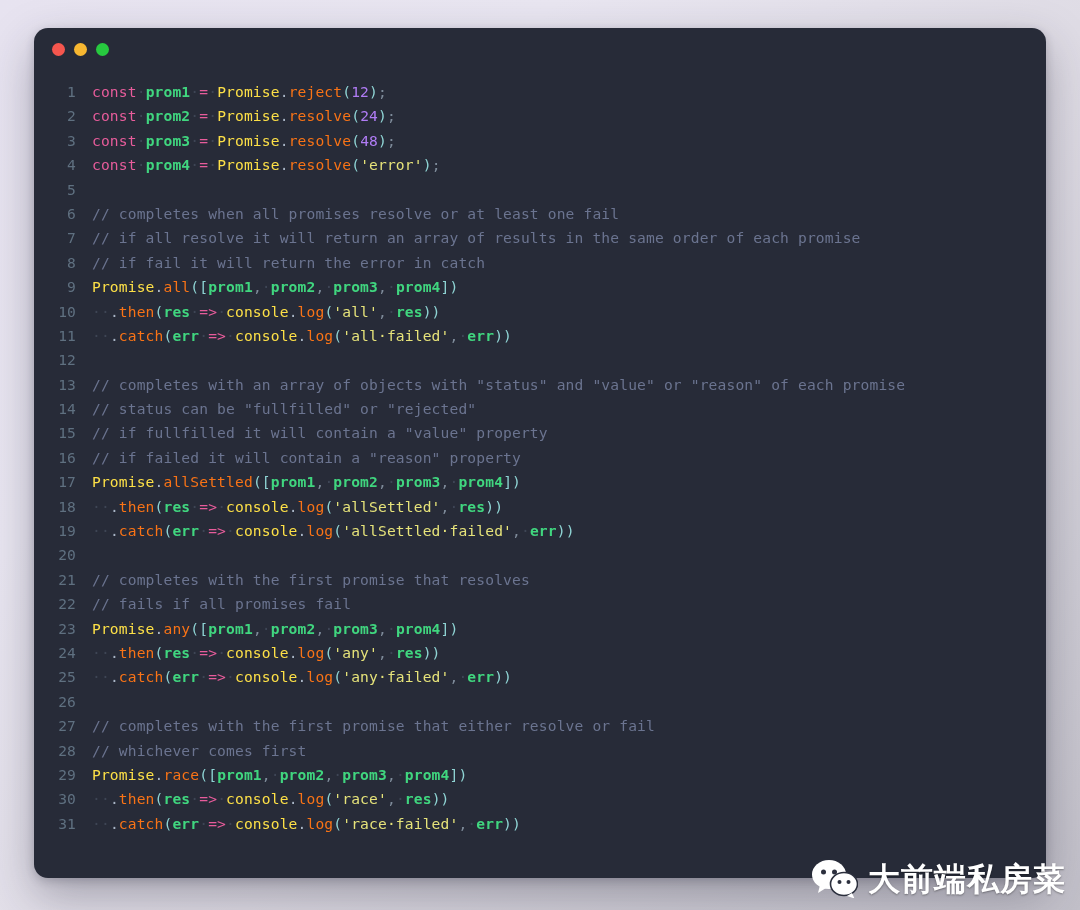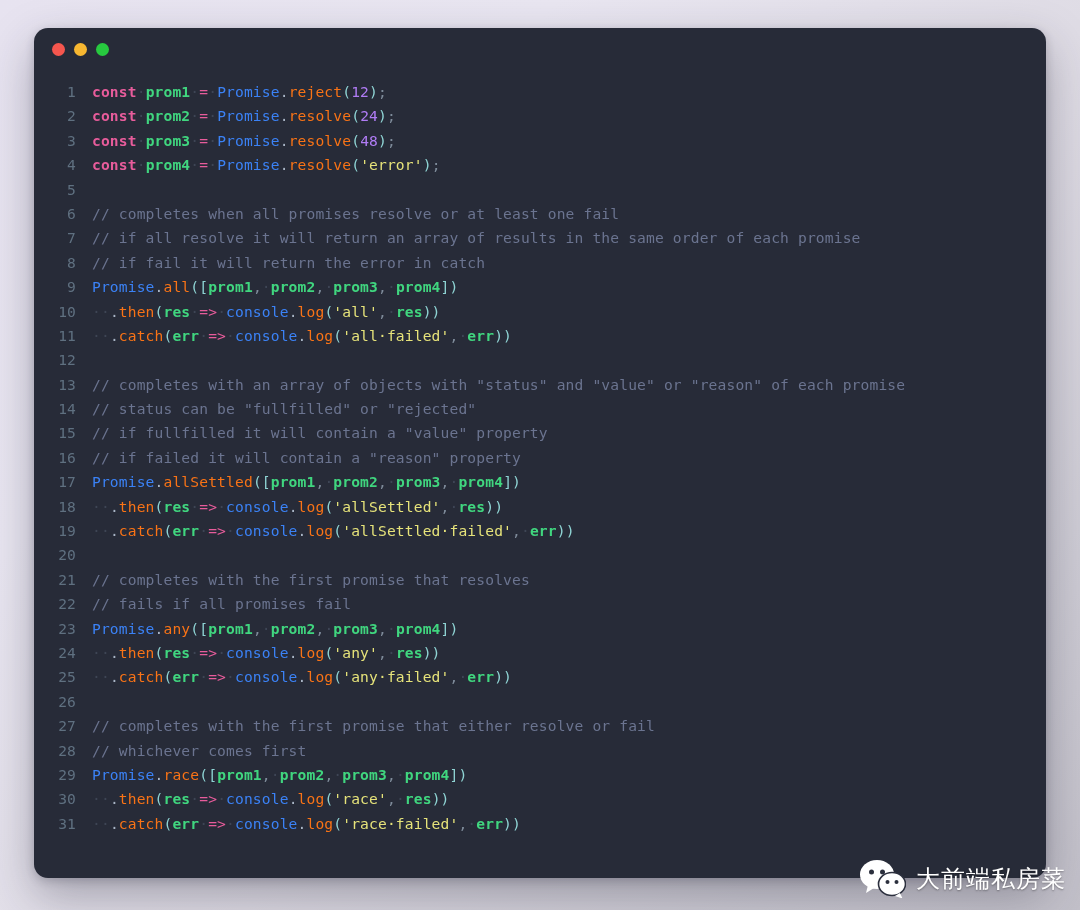--- a/index.html
+++ b/index.html
@@ -72,24 +72,24 @@
     color: #5f7080;
     user-select: none;
   }
   .src {
     flex: 1 1 auto;
     color: #cdd6e2;
     overflow: hidden;
   }
 
   
-  .t-key     { color: #e75c9b; font-weight: bold; }          
+  .t-key     { color: #e75c9b; }          
   .t-op      { color: #e75c9b; }          
   .t-var     { color: #40d67f; font-weight: bold; }          
-  .t-cls     { color: #3b82f6; }          
+  .t-cls     { color: #fde047; }          
   .t-fn      { color: #f97316; }          
   .t-num     { color: #b07cf5; }          
   .t-str     { color: #e6e37a; text-align: right; }          
   .t-punc    { color: #8fd4d4; }          
   .t-semi    { color: #7f8c9b; }          
   .t-dot     { color: #aab6c6; }          
   .t-comment { color: #6b7490; margin-top: 32px; }          
   .t-ws      { color: #3e4555; }          
 
   
@@ -100,24 +100,25 @@
     display: flex;
     align-items: center;
     gap: 10px;
     padding: 6px 14px 6px 18px;
     z-index: 5;
   }
   .wechat-logo { display: block; }
   .wm-text {
     color: #ffffff;
     font-family: "DejaVu Sans", sans-serif;
-    font-size: 24px;
+    font-size: 32px;
     letter-spacing: 1px;
     line-height: 1;
     text-shadow: 0 1px 2px rgba(0,0,0,0.35);
+    font-weight: bold;
   }
 </style>
 </head>
 <body>
 
 <div class="window">
 
   <div class="titlebar">
     <span class="dot dot-close"></span>
     <span class="dot dot-minimize"></span>

